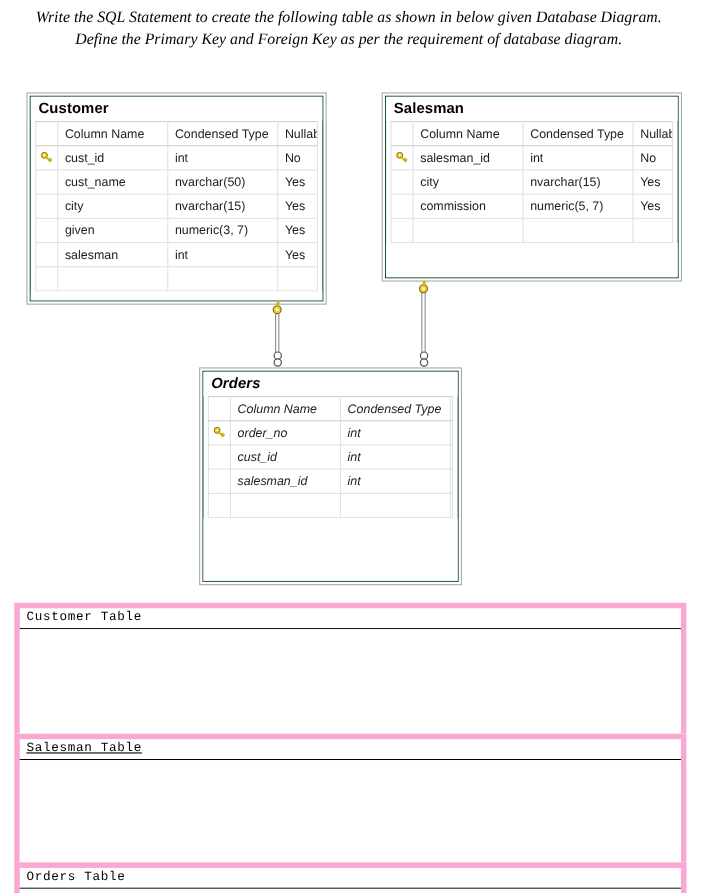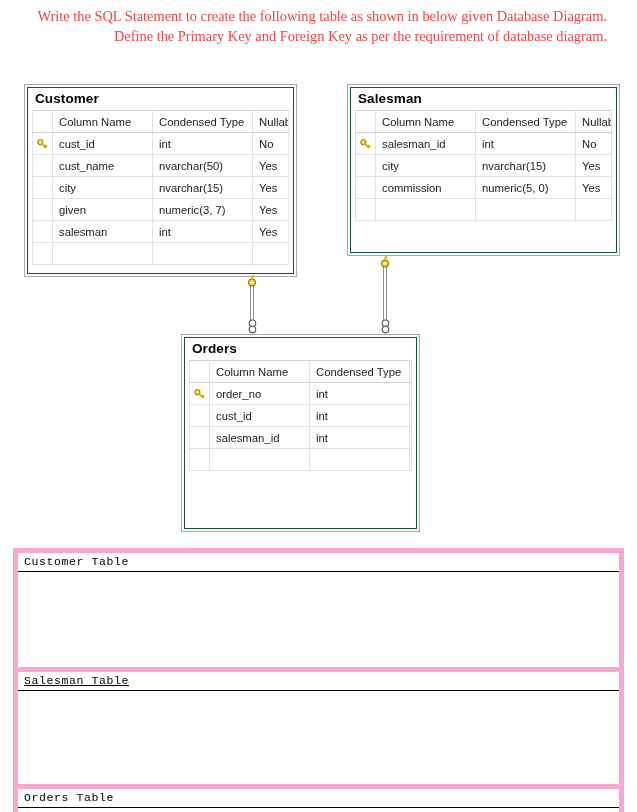--- a/index.html
+++ b/index.html
@@ -18,22 +18,23 @@
 
   
   .prompt {
     position: absolute;
     left: 27px;
     top: 7px;
     width: 580px;
     font-family: "Liberation Serif", serif;
     font-size: 14.4px;
     line-height: 19.5px;
-    color: #ef4444;
-    text-align: right;
+    color: #000000;
+    text-align: center;
+    font-style: italic;
   }
 
   
   .er-table {
     position: absolute;
     background: #ffffff;
     border: 1px solid #a9a9a9;
     padding: 2px;
     box-sizing: border-box;
   }
@@ -262,21 +263,21 @@
           </tr>
           <tr>
             <td class="c-key"></td>
             <td class="c-name">city</td>
             <td class="c-type">nvarchar(15)</td>
             <td class="c-null">Yes</td>
           </tr>
           <tr>
             <td class="c-key"></td>
             <td class="c-name">commission</td>
-            <td class="c-type">numeric(5, 0)</td>
+            <td class="c-type">numeric(5, 7)</td>
             <td class="c-null">Yes</td>
           </tr>
           <tr>
             <td class="c-key"></td>
             <td class="c-name"></td>
             <td class="c-type"></td>
             <td class="c-null"></td>
           </tr>
         </tbody>
       </table>
@@ -312,21 +313,21 @@
     </svg>
   </div>
   <div class="conn-many">
     <svg width="11" height="15" viewBox="0 0 11 15">
       <circle cx="5.5" cy="4.3" r="3.3" fill="#ffffff" stroke="#555555" stroke-width="1.1"></circle>
       <circle cx="5.5" cy="10.6" r="3.3" fill="#ffffff" stroke="#555555" stroke-width="1.1"></circle>
     </svg>
   </div>
 </div>
 
-<div class="er-table" style="left:181px; top:334px; width:239px; height:198px;">
+<div class="er-table" style="left:181px; top:334px; width:239px; height:198px;font-style:italic;">
   <div class="inner">
     <div class="er-title">Orders</div>
     <div class="er-grid-wrap">
       <table class="er-grid">
         <thead>
           <tr>
             <th class="c-key"></th>
             <th class="c-name">Column Name</th>
             <th class="c-type">Condensed Type</th>
             <th class="c-null">Nullable</th>

